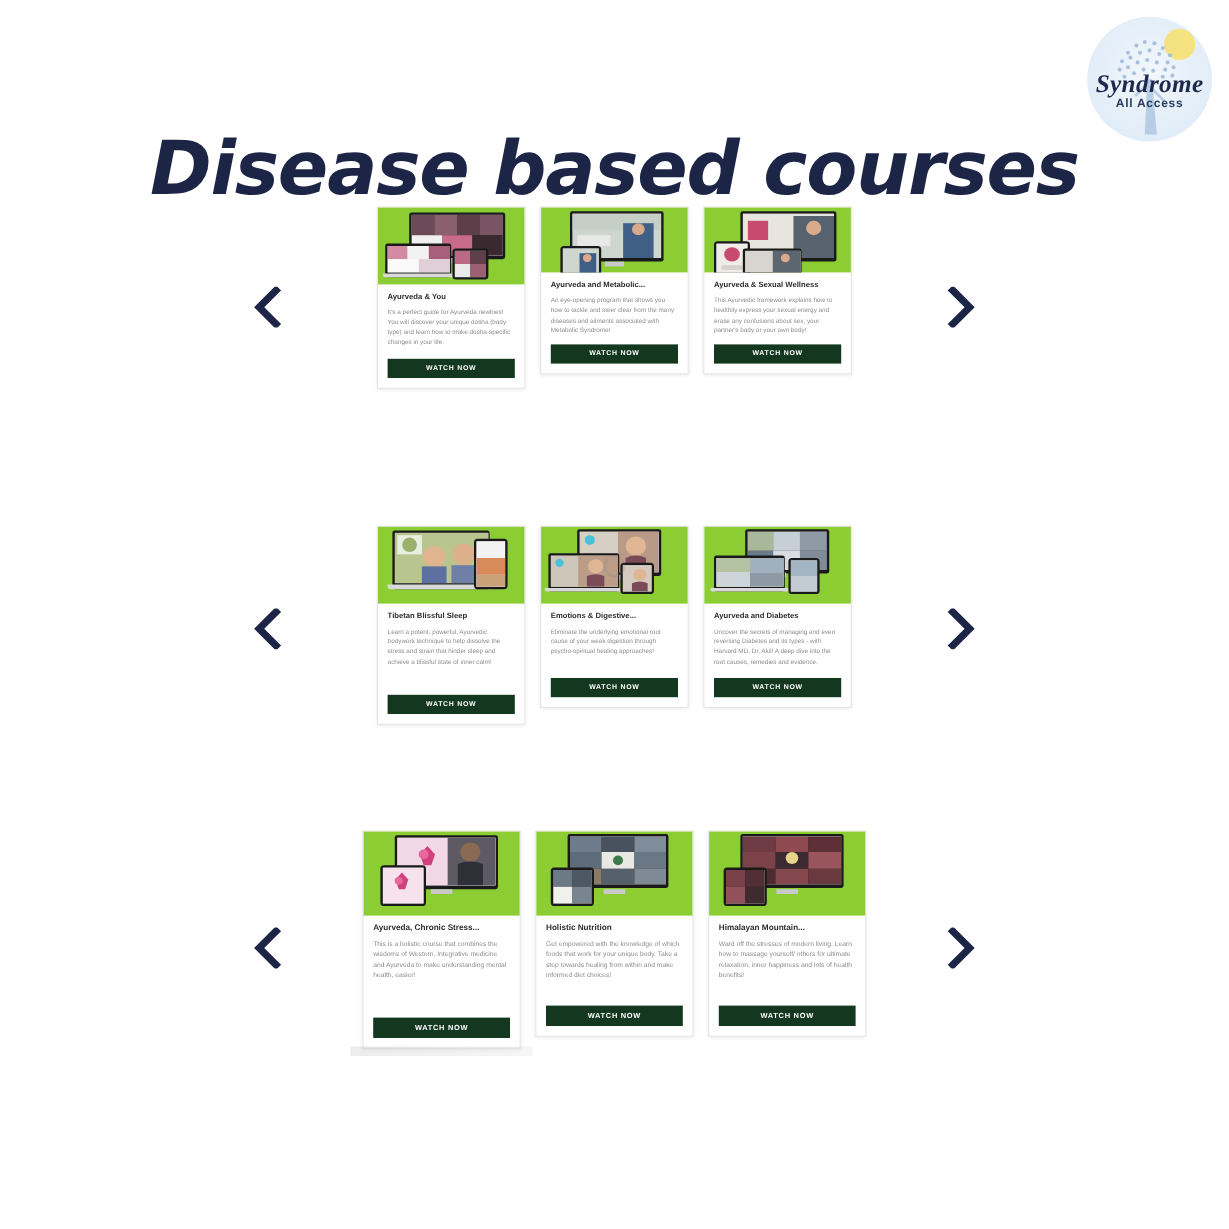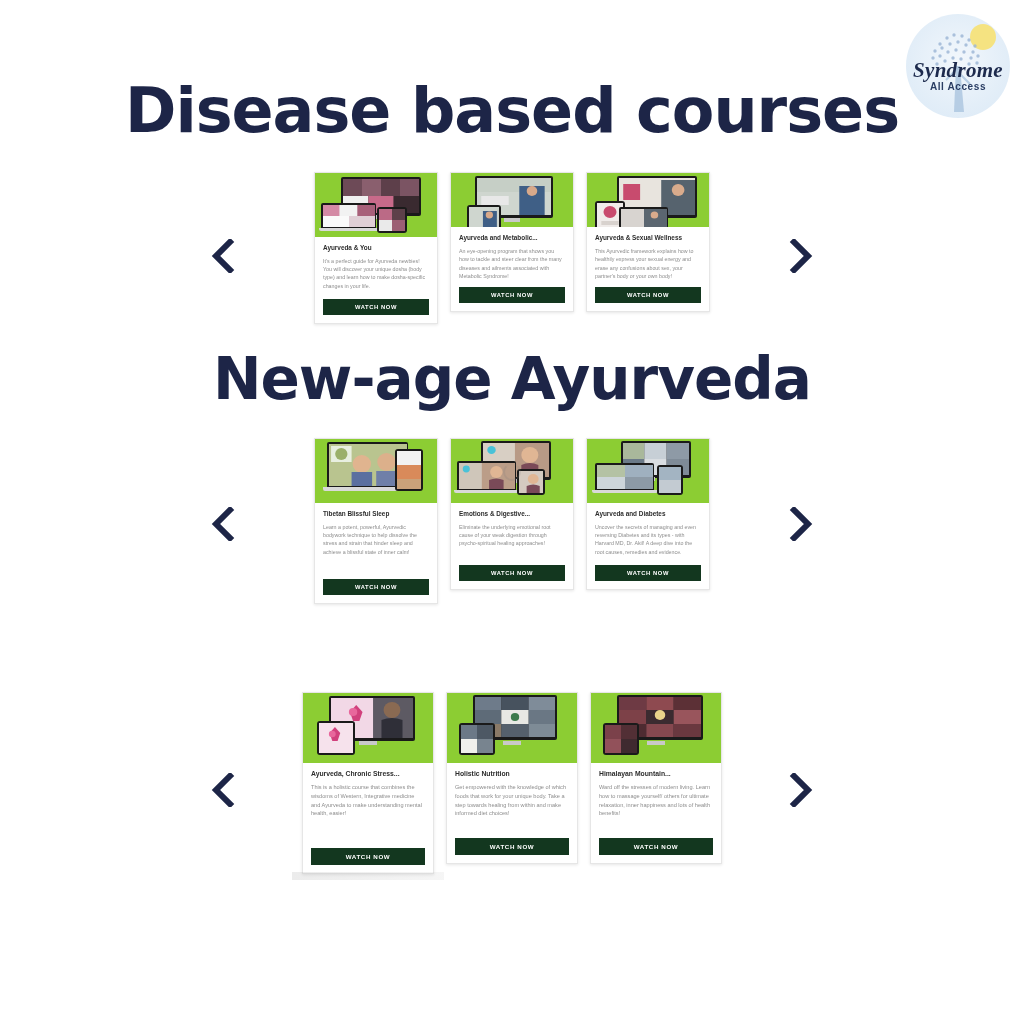--- a/index.html
+++ b/index.html
@@ -36,21 +36,21 @@
   }
 
   
   .heading{
     position:absolute;left:0;width:1024px;text-align:center;
     color:#1d2547;font-weight:bold;
     font-family:"DejaVu Sans", sans-serif;
     letter-spacing:-1px;
     white-space:nowrap;
   }
-  #h1{top:74px;font-size:62px;}
+  #h1{top:104px;font-size:62px;font-style:italic;}
   #h2{top:345px;font-size:58px;}
   #h3{top:605px;font-size:60px;}
 
   
   .row{position:absolute;left:0;width:1024px;}
   #row1{top:170px;height:172px;}
   #row2{top:438px;height:172px;}
   #row3{top:692px;height:195px;}
 
   .arrow{
@@ -195,21 +195,20 @@
         <circle cx="71" cy="49" r="1.7"></circle>
       </g>
       <path d="M50 52 L48 98 L58 98 L54 52 Z" fill="#aac4de" opacity="0.8"></path>
       <path d="M52 54 L40 66 M52 58 L64 70" stroke="#aac4de" stroke-width="2.2" fill="none" opacity="0.8"></path>
     </svg>
     <div class="brand">Syndrome</div>
     <div class="tag">All Access</div>
   </div>
 
   <div class="heading" id="h1">Disease based courses</div>
-  <div class="heading" id="h2">New-age Ayurveda</div>
 
   <div class="row" id="row1">
     <div class="arrow left">
       <svg width="26" height="34" viewBox="0 0 26 34">
           <path d="M20 3 L6 17 L20 31" stroke="#1d2547" stroke-width="6" fill="none" stroke-linecap="square" stroke-linejoin="miter"></path>
         </svg>
     </div>
     <div class="arrow right">
       <svg width="26" height="34" viewBox="0 0 26 34">
           <path d="M6 3 L20 17 L6 31" stroke="#1d2547" stroke-width="6" fill="none" stroke-linecap="square" stroke-linejoin="miter"></path>

